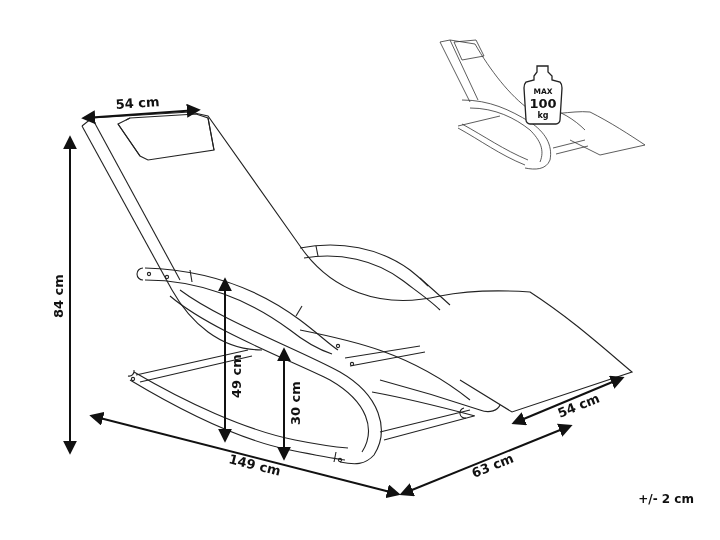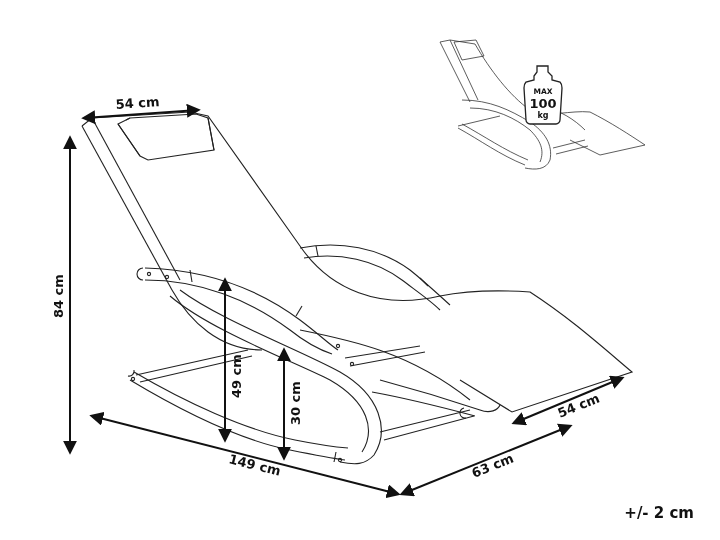--- a/index.html
+++ b/index.html
@@ -1,20 +1,20 @@
 <!DOCTYPE html>
 <html><head>
 <meta charset="utf-8">
 <style>
   html, body { margin:0; padding:0; background:#ffffff; }
   body { width:720px; height:540px; position:relative; overflow:hidden; font-family:"DejaVu Sans", sans-serif; }
   svg { position:absolute; left:0; top:0; }
   .dim-label { font-family:"DejaVu Sans", sans-serif; font-weight:bold; font-size:13px; fill:#111; }
   .weight-text { font-family:"DejaVu Sans", sans-serif; font-weight:bold; fill:#111; }
-  .tol { position:absolute; right:26px; bottom:18px; font-family:"DejaVu Sans", sans-serif; font-weight:bold; font-size:15px; color:#111; }
+  .tol { position:absolute; right:26px; bottom:34px; font-family:"DejaVu Sans", sans-serif; font-weight:bold; font-size:12px; color:#111; }
 </style>
 </head>
 <body>
 
 <svg width="720" height="540" viewBox="0 0 720 540">
   <defs>
     <marker id="ah" viewBox="0 0 10 10" refX="8" refY="5" markerWidth="7" markerHeight="7" orient="auto-start-reverse">
       <path d="M0,0 L10,5 L0,10 z" fill="#111"></path>
     </marker>
   </defs>

